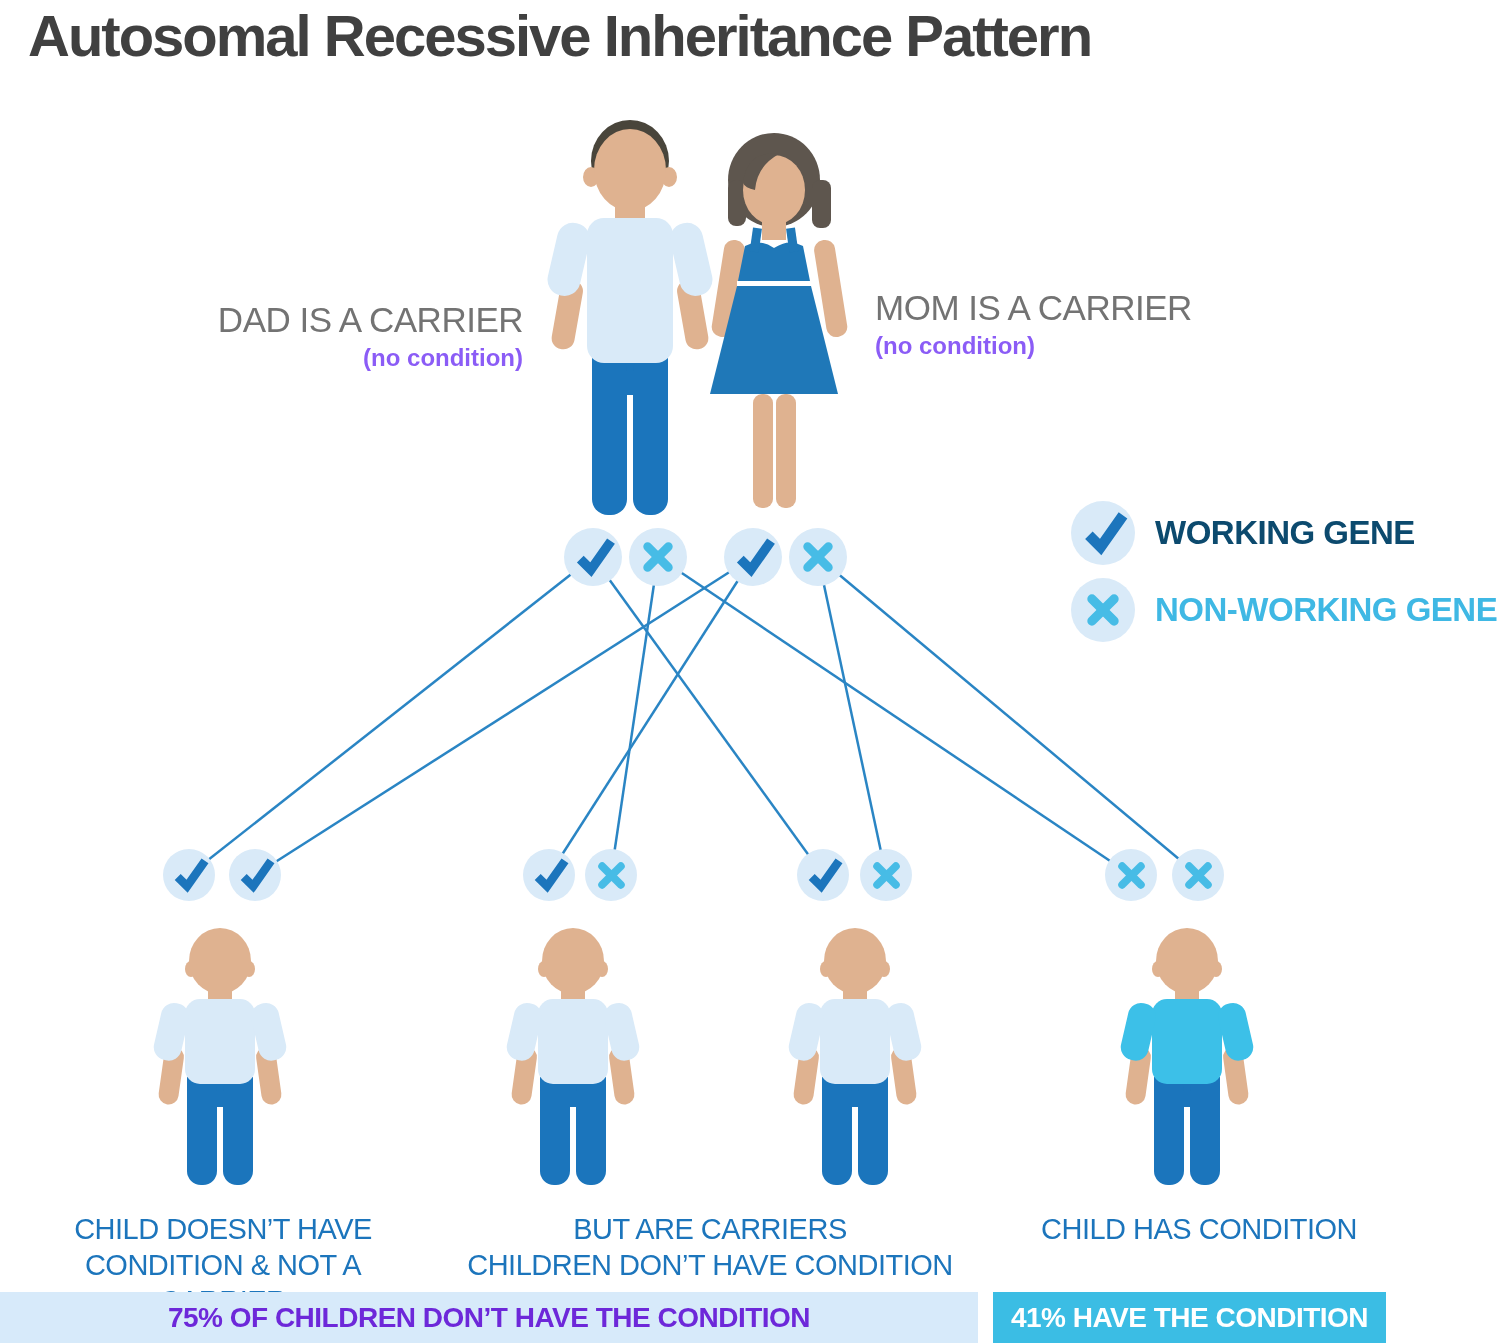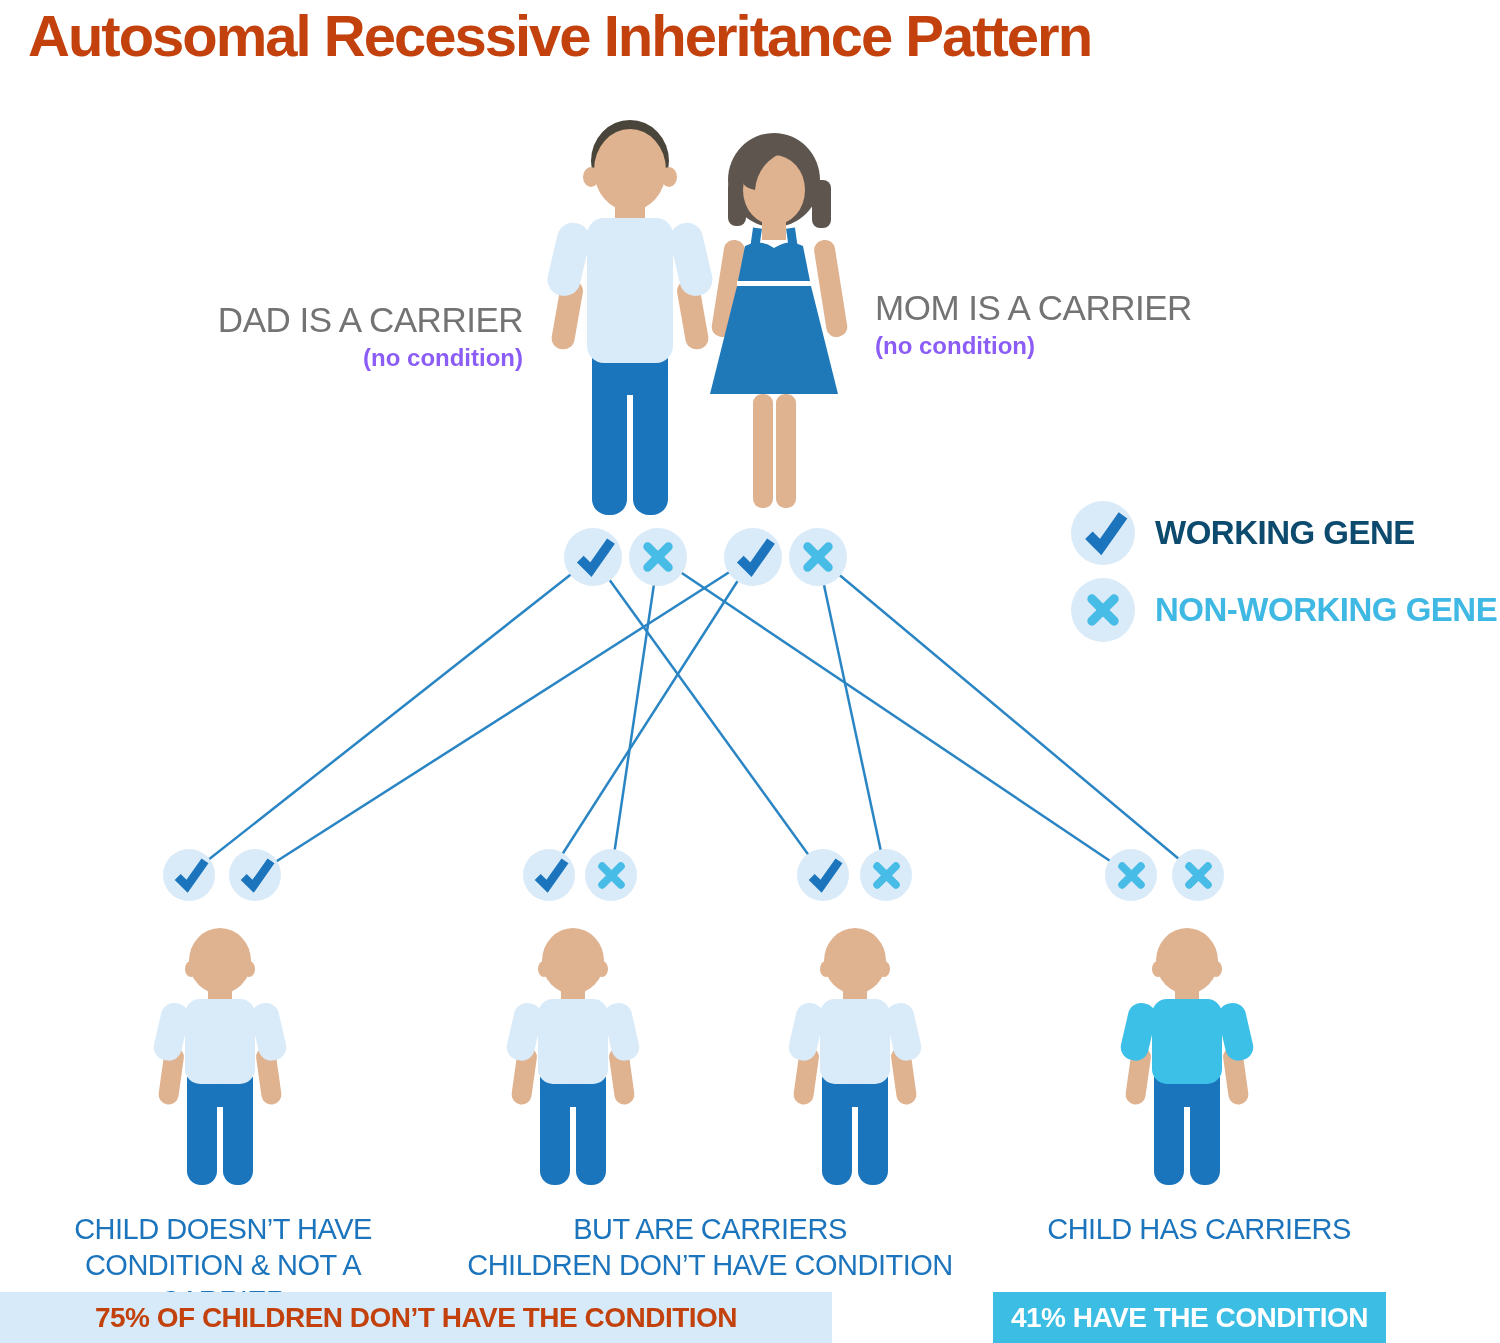--- a/index.html
+++ b/index.html
@@ -2,21 +2,21 @@
 <html><head>
 <meta charset="utf-8">
 <style>
   html,body{margin:0;padding:0;background:#ffffff;}
   .canvas{
     position:relative;width:1500px;height:1343px;overflow:hidden;
     background:#ffffff;font-family:"Liberation Sans", sans-serif;
   }
   .title{
     position:absolute;left:28px;top:2px;margin:0;
-    font-size:58px;font-weight:bold;color:#c2410c;letter-spacing:-2px;
+    font-size:58px;font-weight:bold;color:#404040;letter-spacing:-2px;
     white-space:nowrap;
   }
   
   svg.lines{position:absolute;left:0;top:0;z-index:1;}
   svg.lines line{stroke:#2a85c4;stroke-width:2.5;}
   
   .gene{
     position:absolute;border-radius:50%;background:#d9eaf8;z-index:3;
     display:flex;align-items:center;justify-content:center;
   }
@@ -49,21 +49,21 @@
   .legend-label.working{color:#0c4a6e;}
   .legend-label.nonworking{color:#3fb8e4;}
   .child-label{
     position:absolute;z-index:4;text-align:center;
     font-size:29px;font-weight:normal;color:#1c75bc;line-height:36px;letter-spacing:-0.5px;
   }
   
   .bar{position:absolute;top:1292px;height:51px;z-index:4;
        display:flex;align-items:center;justify-content:center;
        font-size:28px;font-weight:bold;letter-spacing:-0.5px;}
-  .bar-light{left:0;width:832px;background:#d7eafa;color:#c2410c;}
+  .bar-light{left:0;width:978px;background:#d7eafa;color:#6d28d9;}
   .bar-cyan{left:993px;width:393px;background:#3bbde4;color:#ffffff;}
 </style>
 </head>
 <body>
 
 <div class="canvas">
 
   <h1 class="title">Autosomal Recessive Inheritance Pattern</h1>
 
   <svg class="lines" width="1500" height="1343" viewBox="0 0 1500 1343">
@@ -267,21 +267,21 @@
 
   <div class="child-label" style="left:23px;top:1211px;width:400px;">
     <div>CHILD DOESN’T HAVE</div>
     <div>CONDITION &amp; NOT A CARRIER</div>
   </div>
   <div class="child-label" style="left:460px;top:1211px;width:500px;">
     <div>BUT ARE CARRIERS</div>
     <div>CHILDREN DON’T HAVE CONDITION</div>
   </div>
   <div class="child-label" style="left:999px;top:1211px;width:400px;">
-    <div>CHILD HAS CARRIERS</div>
+    <div>CHILD HAS CONDITION</div>
   </div>
 
   <div class="bar bar-light">
     <span>75% OF CHILDREN DON’T HAVE THE CONDITION</span>
   </div>
   <div class="bar bar-cyan">
     <span>41% HAVE THE CONDITION</span>
   </div>
 
 </div>

